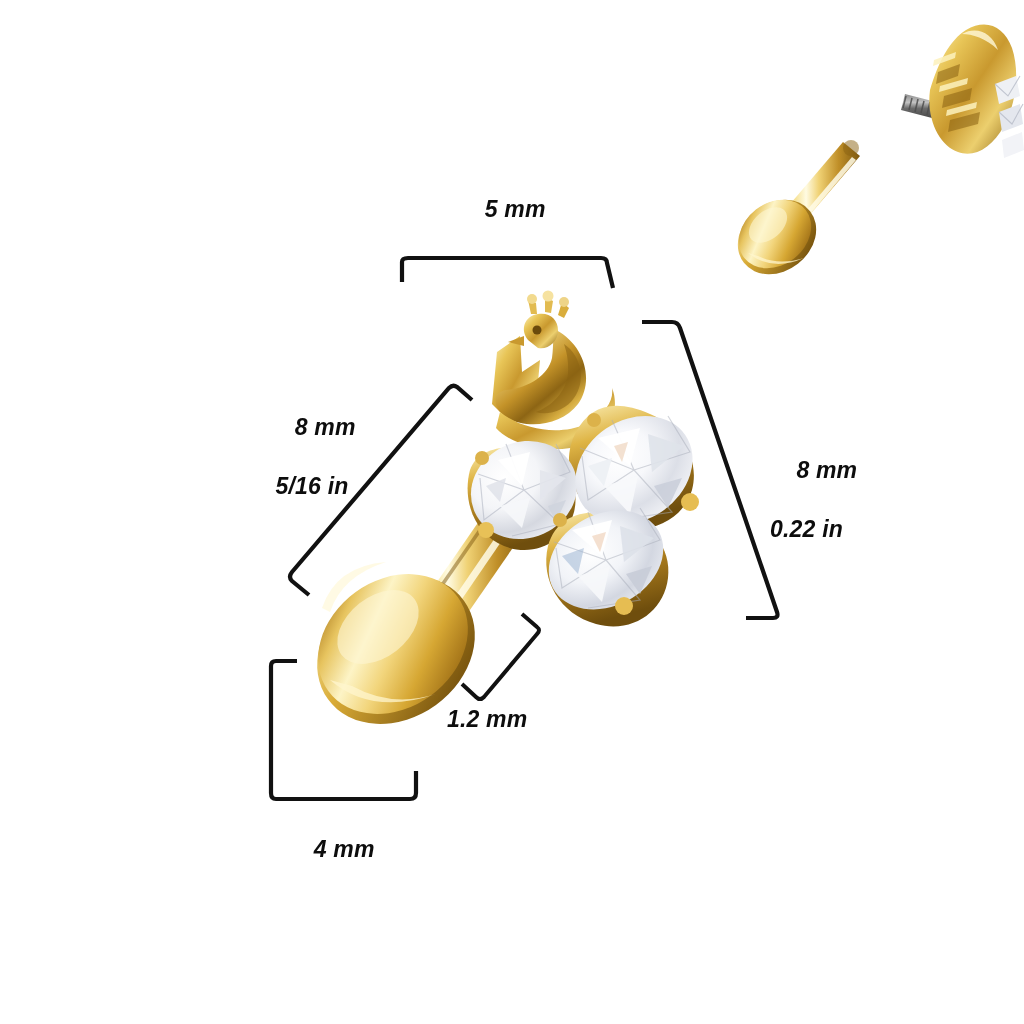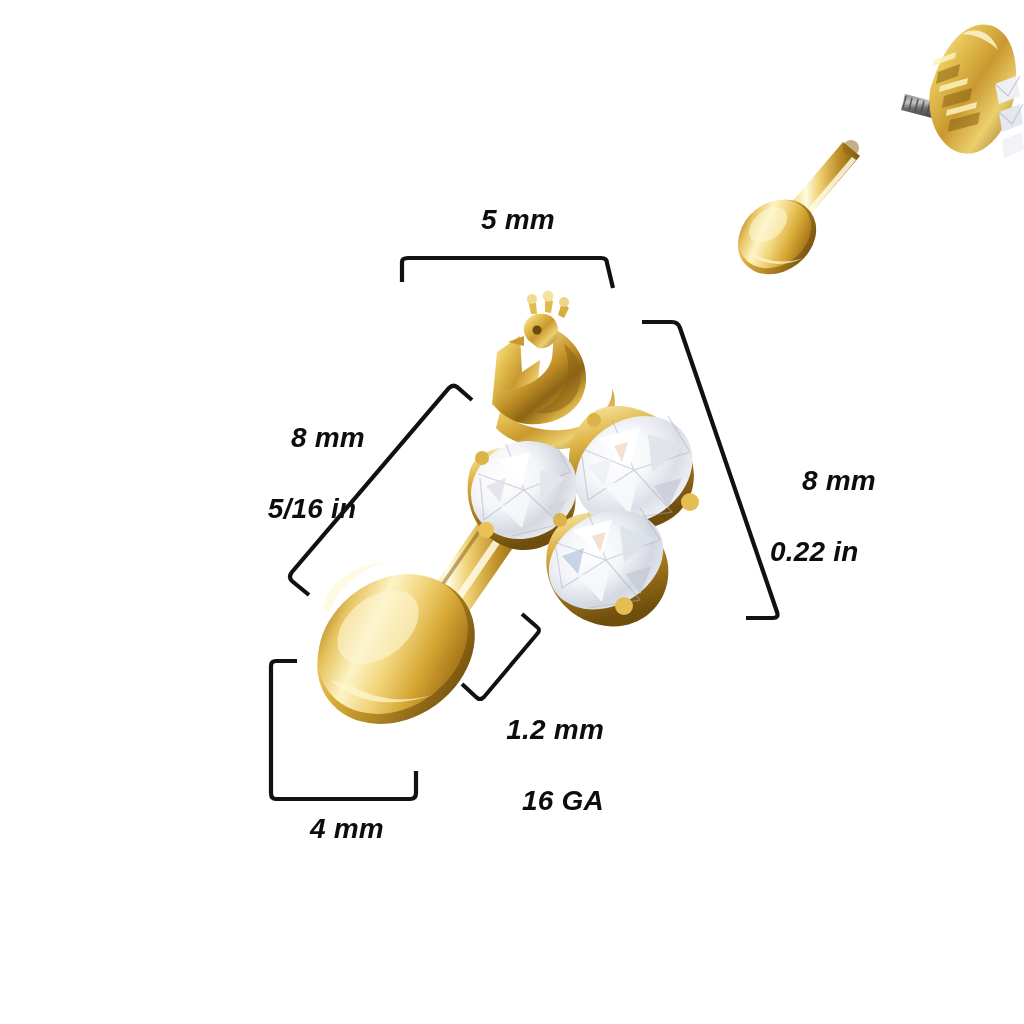--- a/index.html
+++ b/index.html
@@ -14,21 +14,21 @@
     height: 1024px;
     background: #ffffff;
     overflow: hidden;
     font-family: "Liberation Sans", sans-serif;
   }
   .dim-label {
     position: absolute;
     font-family: "Liberation Sans", sans-serif;
     font-style: italic;
     font-weight: 700;
-    font-size: 28px;
+    font-size: 23px;
     line-height: 1.28;
     color: #0d0d0d;
     letter-spacing: 0.2px;
     white-space: pre;
     user-select: none;
   }
   .dim-label .l2 { display:block; }
   .ta-c { text-align: center; }
   .ta-r { text-align: right; }
   .ta-l { text-align: left; }
@@ -308,22 +308,21 @@
   <div class="dim-label ta-c" style="left:222px; top:384px; width:180px;">
     <span>8 mm</span>
     <span class="l2">5/16 in</span>
   </div>
 
   <div class="dim-label ta-l" style="left:770px; top:427px; width:200px;">
     <span>8 mm</span>
     <span class="l2">0.22 in</span>
   </div>
 
-  <div class="dim-label ta-r" style="left:414px; top:676px; width:190px;">
+  <div class="dim-label ta-r" style="left:379px; top:676px; width:190px;text-align:center;">
     <span>1.2 mm</span>
-    <span class="l2">16 GA</span>
-  </div>
-
-  <div class="dim-label ta-c" style="left:240px; top:775px; width:182px;">
+  </div>
+
+  <div class="dim-label ta-c" style="left:240px; top:806px; width:182px;">
     <span>4 mm</span>
   </div>
 
 </div>
 
 </body></html>

